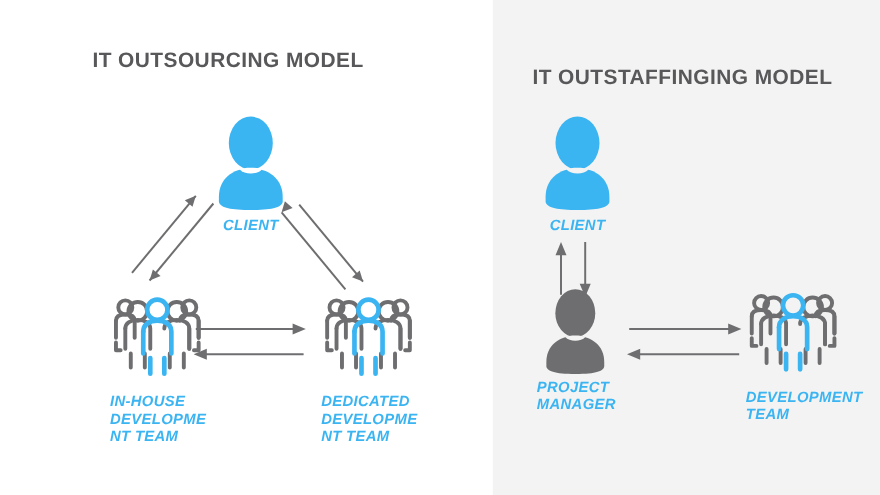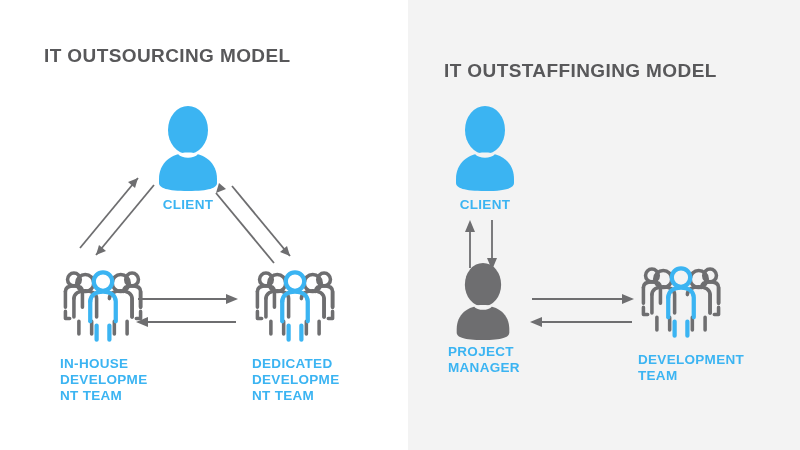--- a/index.html
+++ b/index.html
@@ -1,21 +1,21 @@
 <!DOCTYPE html>
 <html><head>
 <meta charset="utf-8">
 <style>
   html,body{margin:0;padding:0;}
   body{
     width:800px;height:450px;overflow:hidden;
     font-family:"Liberation Sans","DejaVu Sans",sans-serif;
     background:#ffffff;
   }
-  .canvas{position:relative;width:700px;height:450px;}
+  .canvas{position:relative;width:700px;height:450px;margin-left:40px;}
 
   .panel{position:absolute;top:0;height:450px;}
   .panel-left{left:0;width:408px;background:#ffffff;}
   .panel-right{left:408px;width:392px;background:#f3f3f3;}
 
   .panel-title{
     position:absolute;
     font-size:19px;
     font-weight:bold;
     letter-spacing:.4px;
@@ -26,20 +26,21 @@
   .title-right{left:444px;top:60px;}
 
   .node{position:absolute;}
   .node-label{
     color:#3bb4f2;
     font-size:13.5px;
     font-weight:bold;
     line-height:16px;
     letter-spacing:.3px;
     text-align:left;
+    font-style:italic;
   }
   .node-label.center{text-align:center;}
 
   
   .person{position:relative;}
 </style>
 </head>
 <body>
 
 <div class="canvas">

